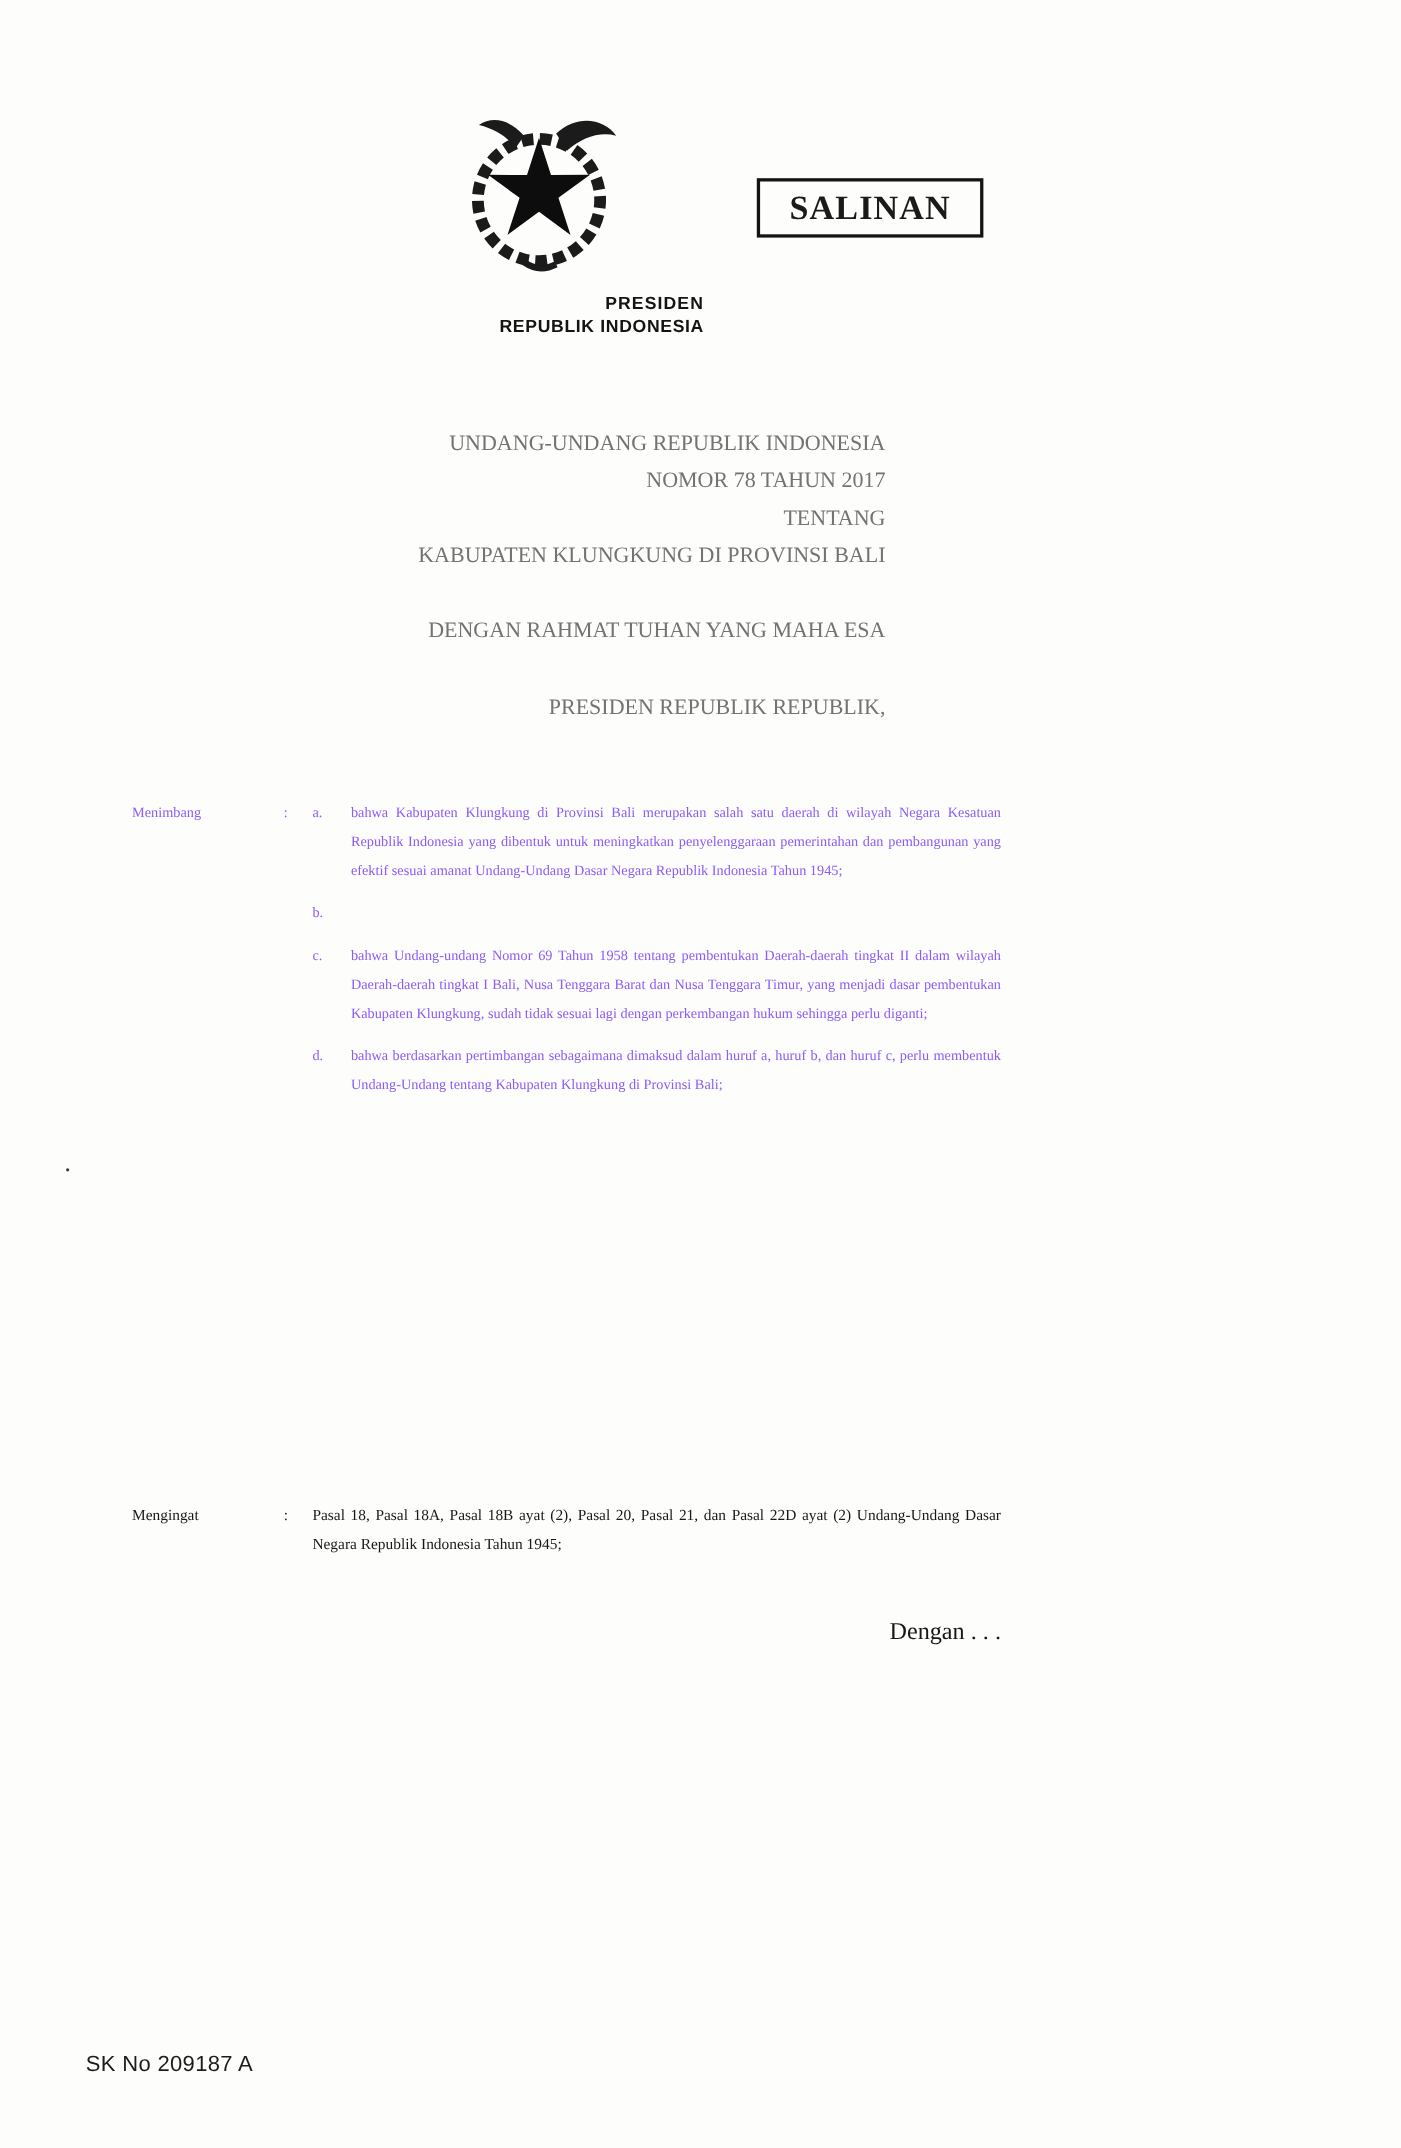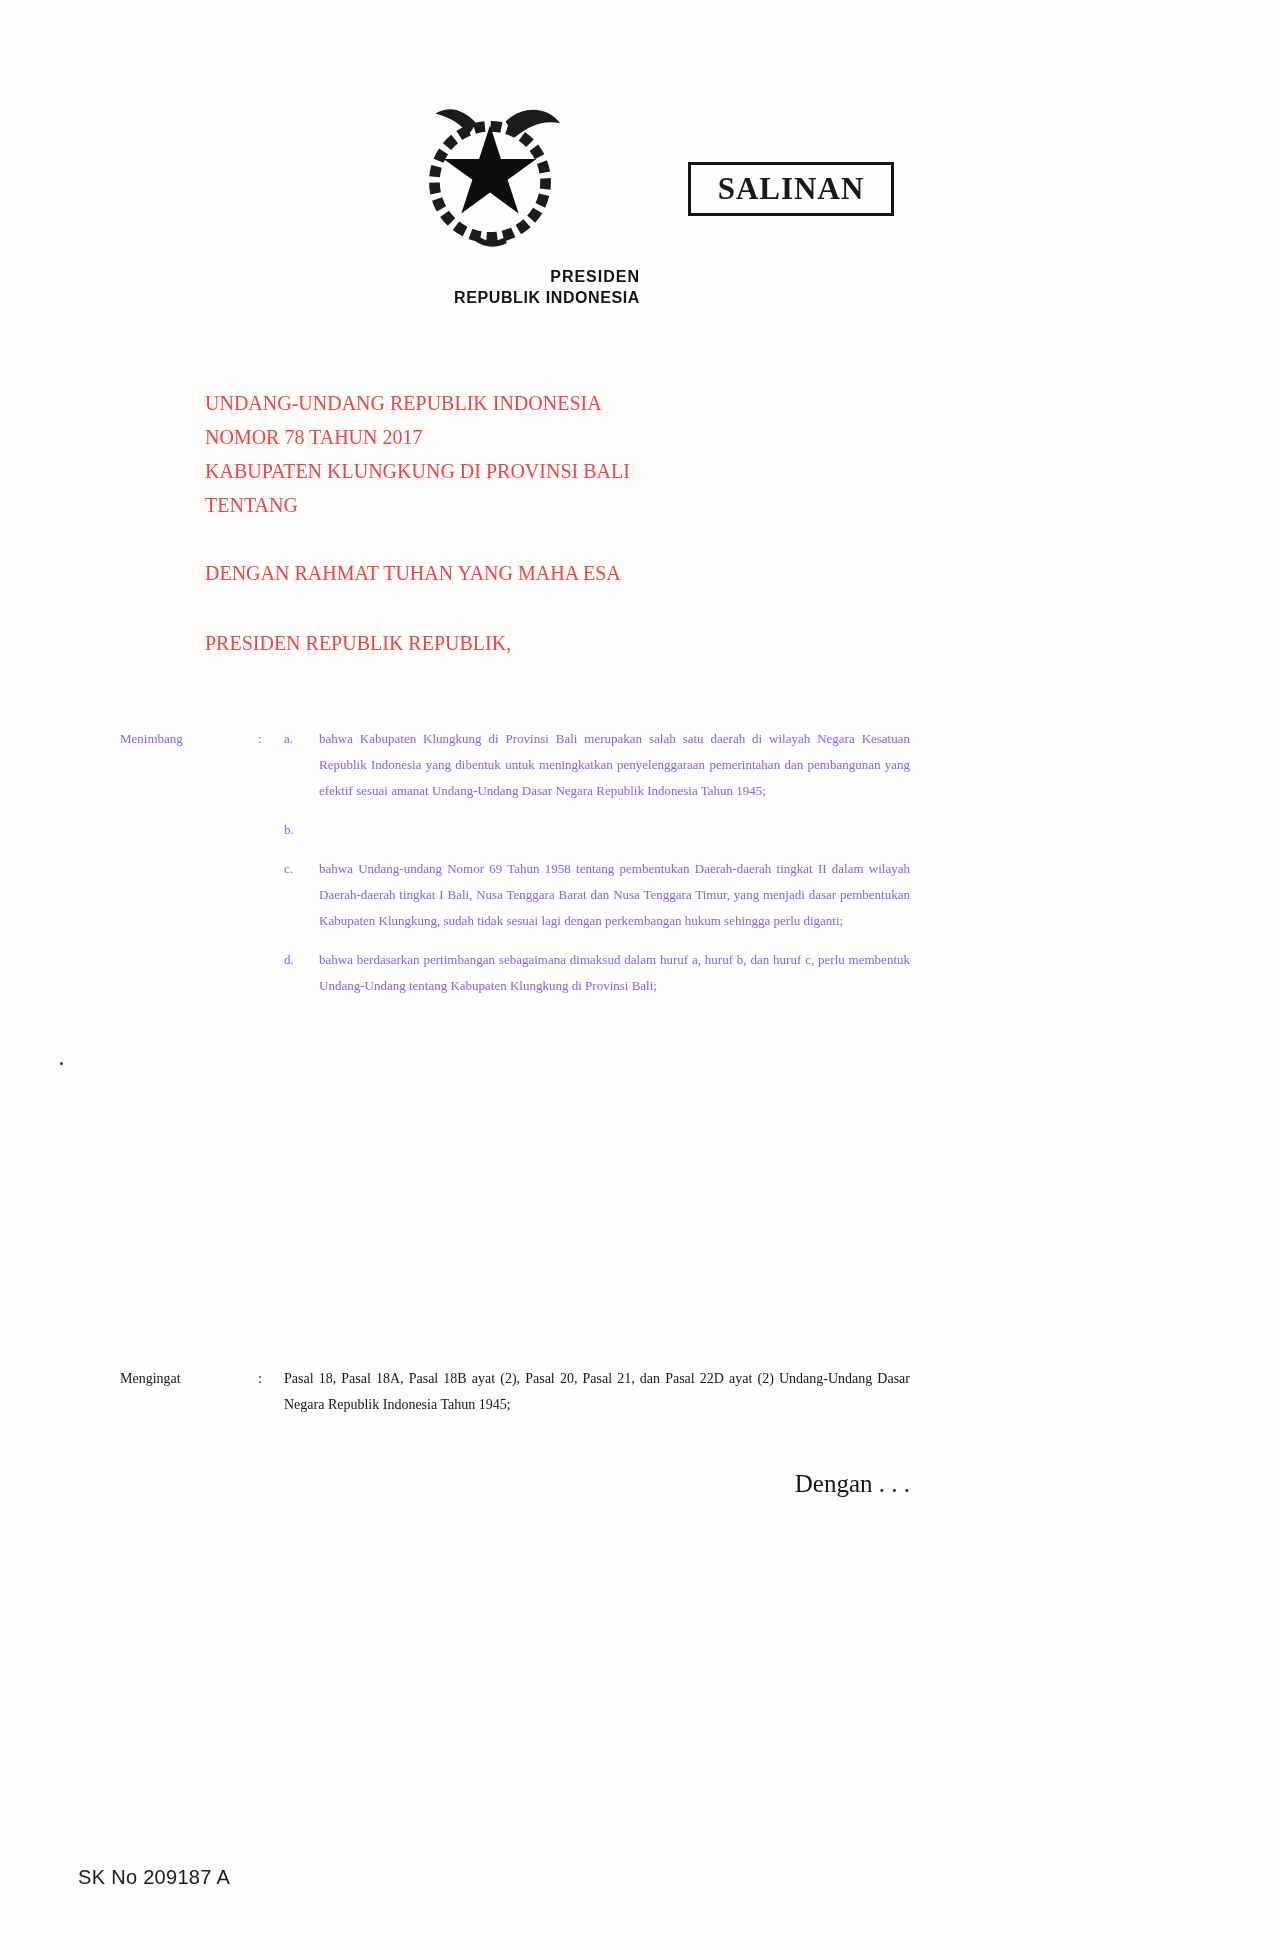--- a/index.html
+++ b/index.html
@@ -57,23 +57,23 @@
   }
   .letterhead .lh1 { font-size: 16px; line-height: 21px; letter-spacing: 1px; }
   .letterhead .lh2 { font-size: 16px; line-height: 21px; letter-spacing: 0.6px; }
 
   
   .title-block {
     position: absolute;
     left: 205px;
     top: 386px;
     width: 600px;
-    text-align: left;
+    text-align: right;
     font-size: 20px;
-    color: #ef4444;
+    color: #737373;
   }
   .title-line { line-height: 34px; }
   .invocation { margin-top: 34px; line-height: 34px; }
   .authority  { margin-top: 36px; line-height: 34px; }
 
   
   .body-block {
     position: absolute;
     left: 120px;
     top: 726px;
@@ -106,21 +106,21 @@
   }
   .recalling-text { text-align: justify; }
 
   
   .catchword {
     position: absolute;
     left: 120px;
     top: 1470px;
     width: 790px;
     text-align: right;
-    font-size: 25px;
+    font-size: 22px;
     color: #171717;
   }
 
   
   .footer-code {
     position: absolute;
     left: 78px;
     top: 1866px;
     font-family: "Liberation Sans", sans-serif;
     font-size: 20px;
@@ -161,22 +161,22 @@
   </div>
 
   <div class="letterhead">
     <div class="lh1">PRESIDEN</div>
     <div class="lh2">REPUBLIK INDONESIA</div>
   </div>
 
   <div class="title-block">
     <div class="title-line">UNDANG-UNDANG REPUBLIK INDONESIA</div>
     <div class="title-line">NOMOR 78 TAHUN 2017</div>
+    <div class="title-line">TENTANG</div>
     <div class="title-line">KABUPATEN KLUNGKUNG DI PROVINSI BALI</div>
-    <div class="title-line">TENTANG</div>
     <div class="invocation">DENGAN RAHMAT TUHAN YANG MAHA ESA</div>
     <div class="authority">PRESIDEN REPUBLIK REPUBLIK,</div>
   </div>
 
   <div class="body-block">
 
     <div class="clause-row">
       <div class="clause-label">Menimbang</div>
       <div class="clause-colon">:</div>
       <div class="clause-marker">a.</div>

